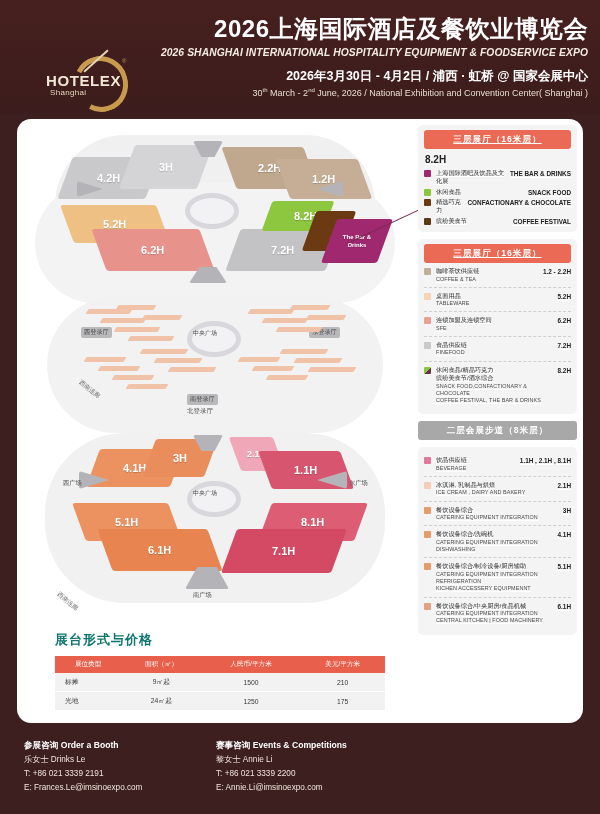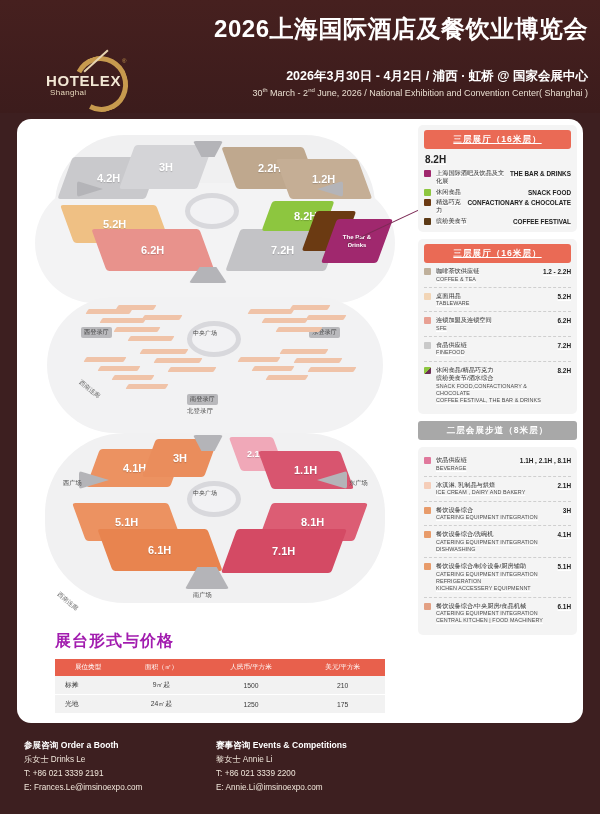--- a/index.html
+++ b/index.html
@@ -48,21 +48,21 @@
     background:#b9b9bc;padding:1px 3px;border-radius:2px;}
   .ring{position:absolute;border:5px solid #d8d8dc;border-radius:50%;
     background:#f2f2f4;}
   .ringlbl{position:absolute;font-size:6px;color:#4a4a4a;white-space:nowrap;}
   .booth{position:absolute;background:#f0c3a8;border-radius:1px;
     transform:skewX(-32deg);}
   .ghost{position:absolute;background:#ececed;border-radius:40px;}
   .conn{position:absolute;background:#7c2a55;height:1px;transform-origin:left center;}
   
   .price-wrap{position:absolute;left:38px;top:512px;width:330px;}
-  .price-title{font-size:16px;font-weight:bold;color:#a21caf;letter-spacing:1px;
+  .price-title{font-size:13px;font-weight:bold;color:#0f766e;letter-spacing:1px;
     margin-bottom:7px;}
   table.price{width:330px;border-collapse:collapse;font-size:7px;}
   table.price thead th{background:#e8604c;color:#fff;font-weight:normal;
     padding:4px 2px;text-align:center;font-size:6.6px;}
   table.price tbody td{background:#f2f2f2;color:#3a3a3a;padding:4px 2px;
     text-align:center;font-size:6.8px;border-bottom:1px solid #ffffff;}
   table.price tbody tr td:first-child{text-align:left;padding-left:10px;}
   
   .legend{position:absolute;left:395px;top:0;width:171px;height:604px;
     padding:6px 6px 0 6px;box-sizing:border-box;}
@@ -95,20 +95,21 @@
 
 <div class="header">
   <div class="logo">
     <div class="logo-ring"></div>
     <div class="logo-slash"></div>
     <div class="logo-word">HOTELEX</div>
     <div class="logo-sub">Shanghai</div>
     <div class="logo-r">®</div>
   </div>
   <div class="h-cn">2026上海国际酒店及餐饮业博览会</div>
+  <div class="h-en">2026 SHANGHAI INTERNATIONAL HOSPITALITY EQUIPMENT &amp; FOODSERVICE EXPO</div>
   <div class="h-date-cn">2026年3月30日 - 4月2日 / 浦西 · 虹桥 @ 国家会展中心</div>
   <div class="h-date-en"><span>30</span><sup>th</sup><span> March - 2</span><sup>nd</sup><span> June, 2026 / National Exhibition and Convention Center( Shanghai )</span></div>
 </div>
 
 <div class="card">
 
   <div class="map">
 
     <div class="ghost" style="left:38px;top:16px;width:320px;height:140px;background:#f0f0f1;border-radius:80px;"></div>
     <div class="ghost" style="left:18px;top:64px;width:360px;height:120px;background:#f3f3f4;border-radius:70px;"></div>

